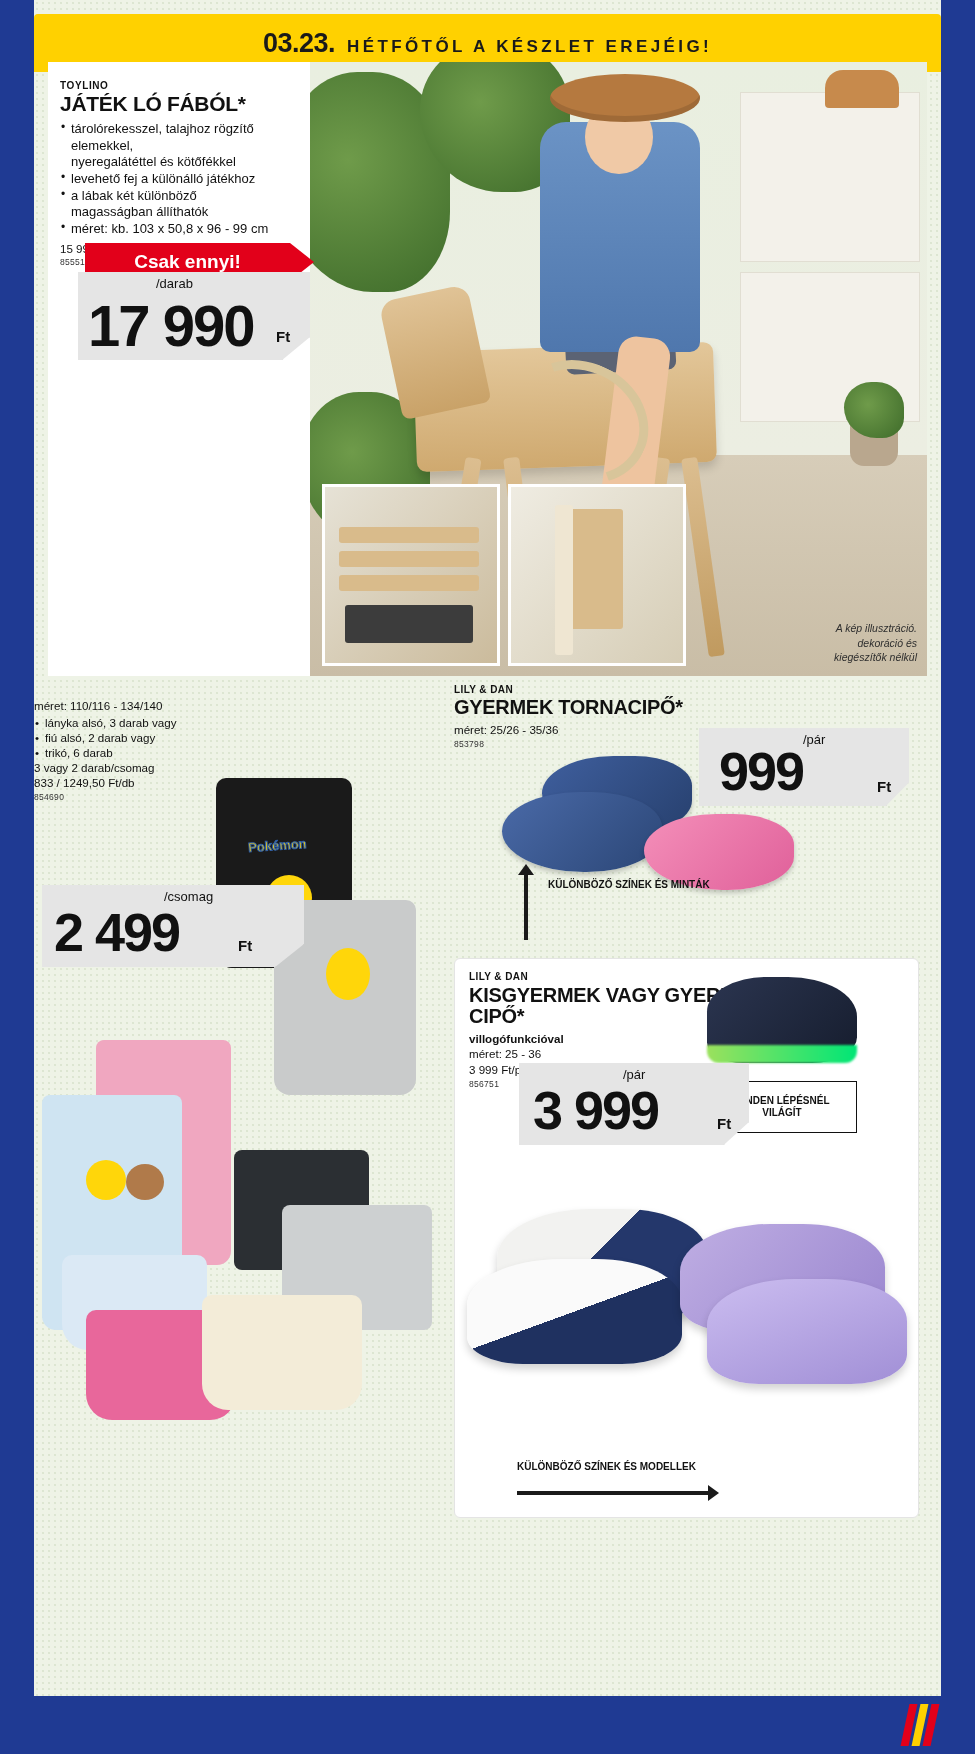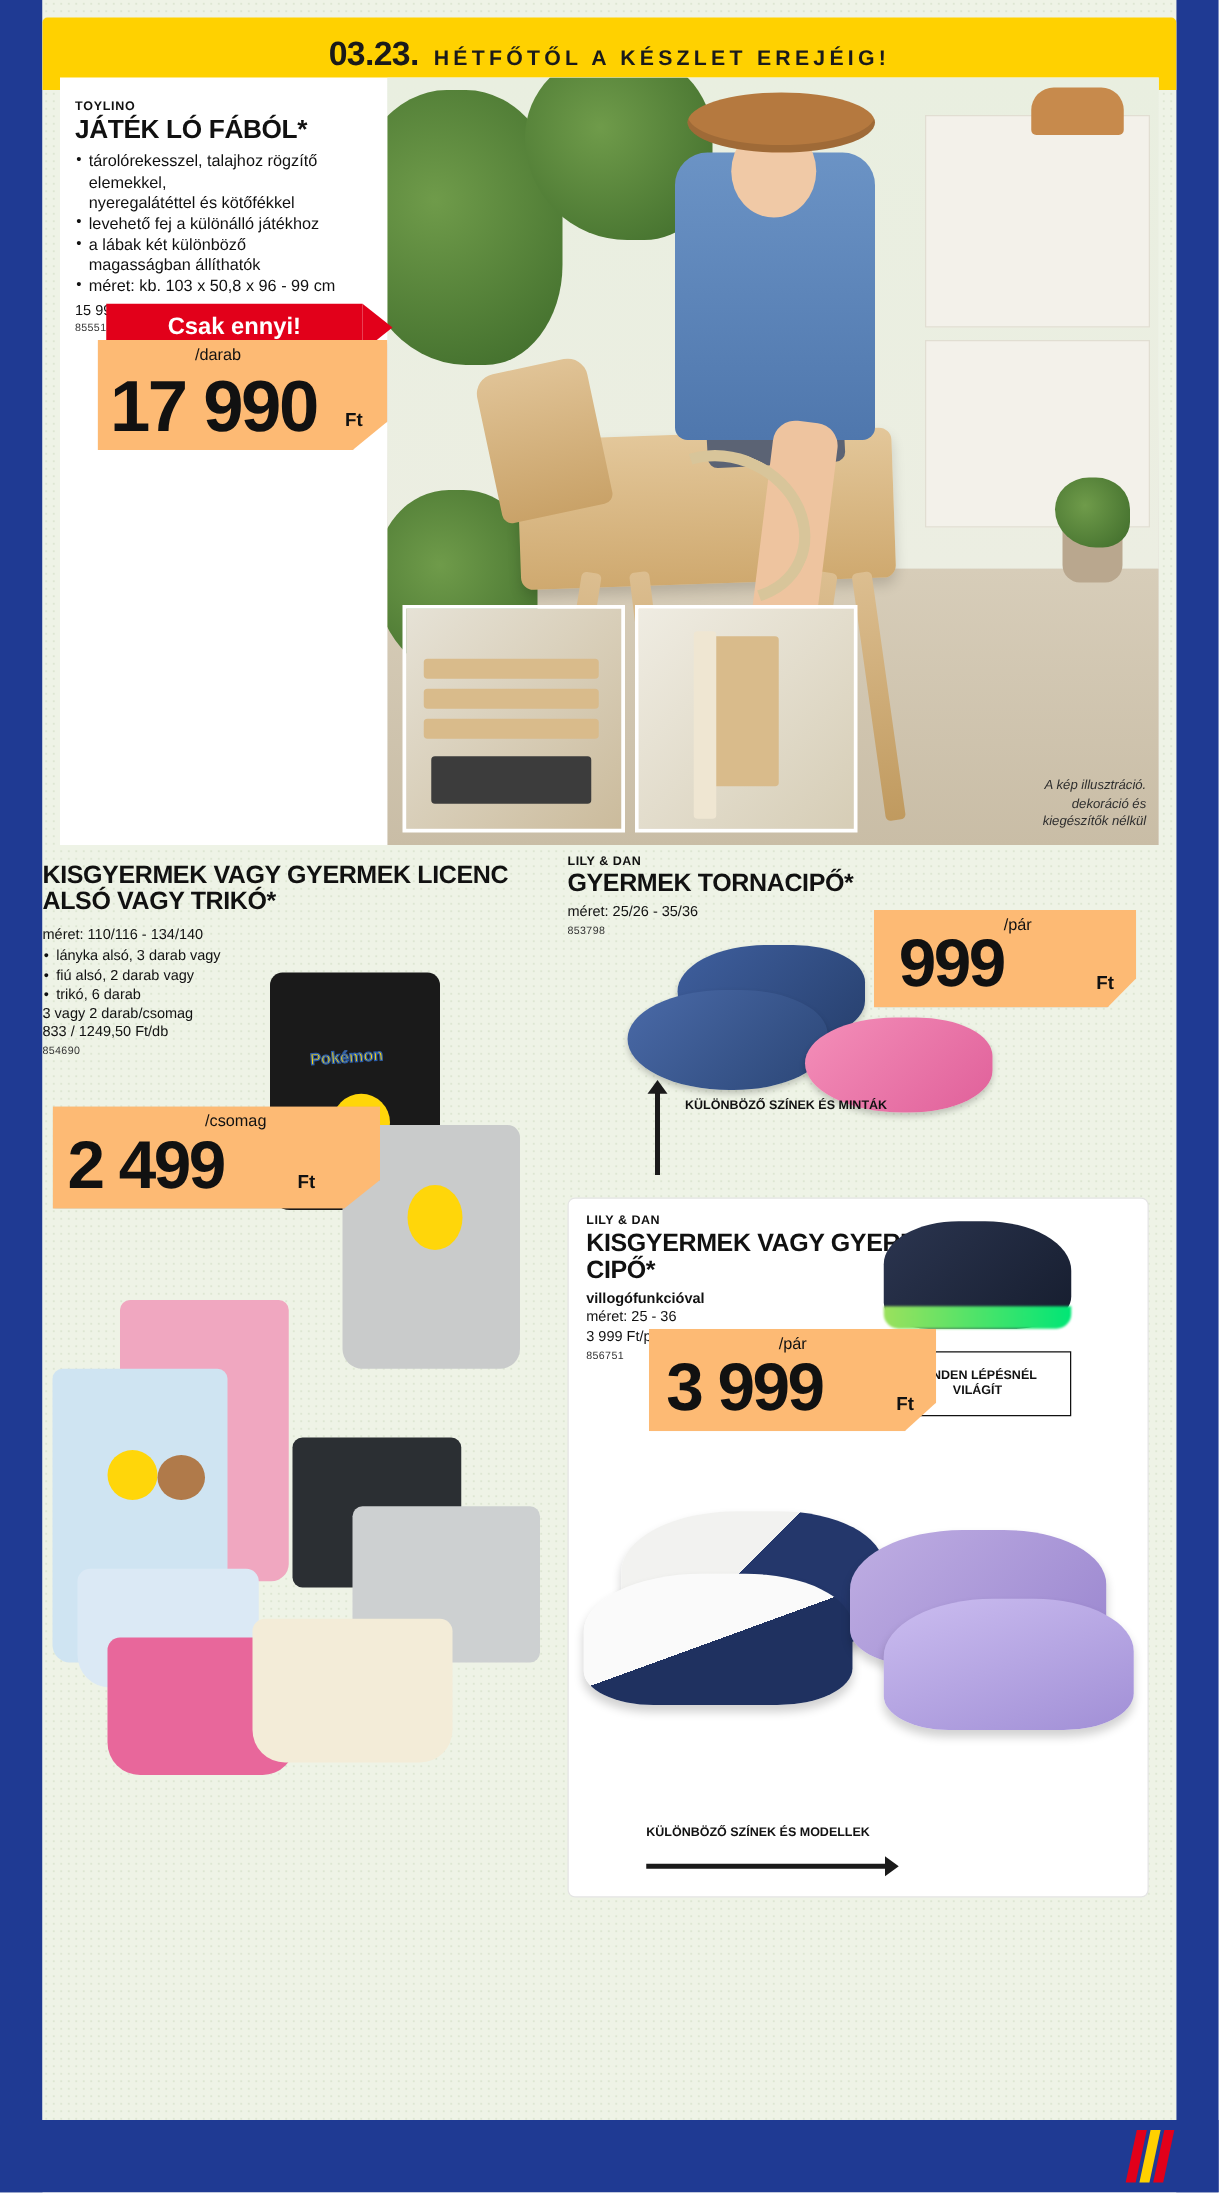--- a/index.html
+++ b/index.html
@@ -162,21 +162,21 @@
   }
   .ribbon::after {
     content: ""; position: absolute; right: -24px; top: 0; width: 0; height: 0;
     border-top: 19px solid transparent; border-bottom: 19px solid transparent;
     border-left: 24px solid #e2001a;
   }
   .ribbon span { color: #fff; font-size: 19px; font-weight: bold; }
 
   
   .pricetag {
-    background: #fdba74; position: absolute; z-index: 6;
+    background: #e5e5e5; position: absolute; z-index: 6;
     box-shadow: 1px 2px 3px rgba(0,0,0,0.18);
   }
   .pricetag .unit {
     position: absolute; top: 6px; font-size: 13px; color: #111; font-weight: normal;
   }
   .pricetag .amount {
     position: absolute; font-weight: bold; color: #111; letter-spacing: -2px;
     font-family: "Liberation Sans", sans-serif;
   }
   .pricetag .ft { font-size: 15px; font-weight: bold; color:#111; position:absolute; }
@@ -400,21 +400,20 @@
 
   <div class="pricetag" id="tag-hero">
     <span class="unit">/darab</span>
     <span class="amount">17 990</span>
     <span class="ft">Ft</span>
   </div>
 
   <div class="lower">
 
     <div id="left-block">
-      <div class="panel-title">KISGYERMEK VAGY GYERMEK LICENC ALSÓ VAGY TRIKÓ*</div>
       <div class="panel-sub" style="margin-top:8px;">méret: 110/116 - 134/140</div>
       <ul class="bullets">
         <li>lányka alsó, 3 darab vagy</li>
         <li>fiú alsó, 2 darab vagy</li>
         <li>trikó, 6 darab</li>
       </ul>
       <div class="panel-sub">3 vagy 2 darab/csomag</div>
       <div class="panel-sub">833 / 1249,50 Ft/db</div>
       <div class="artnum">854690</div>
 

